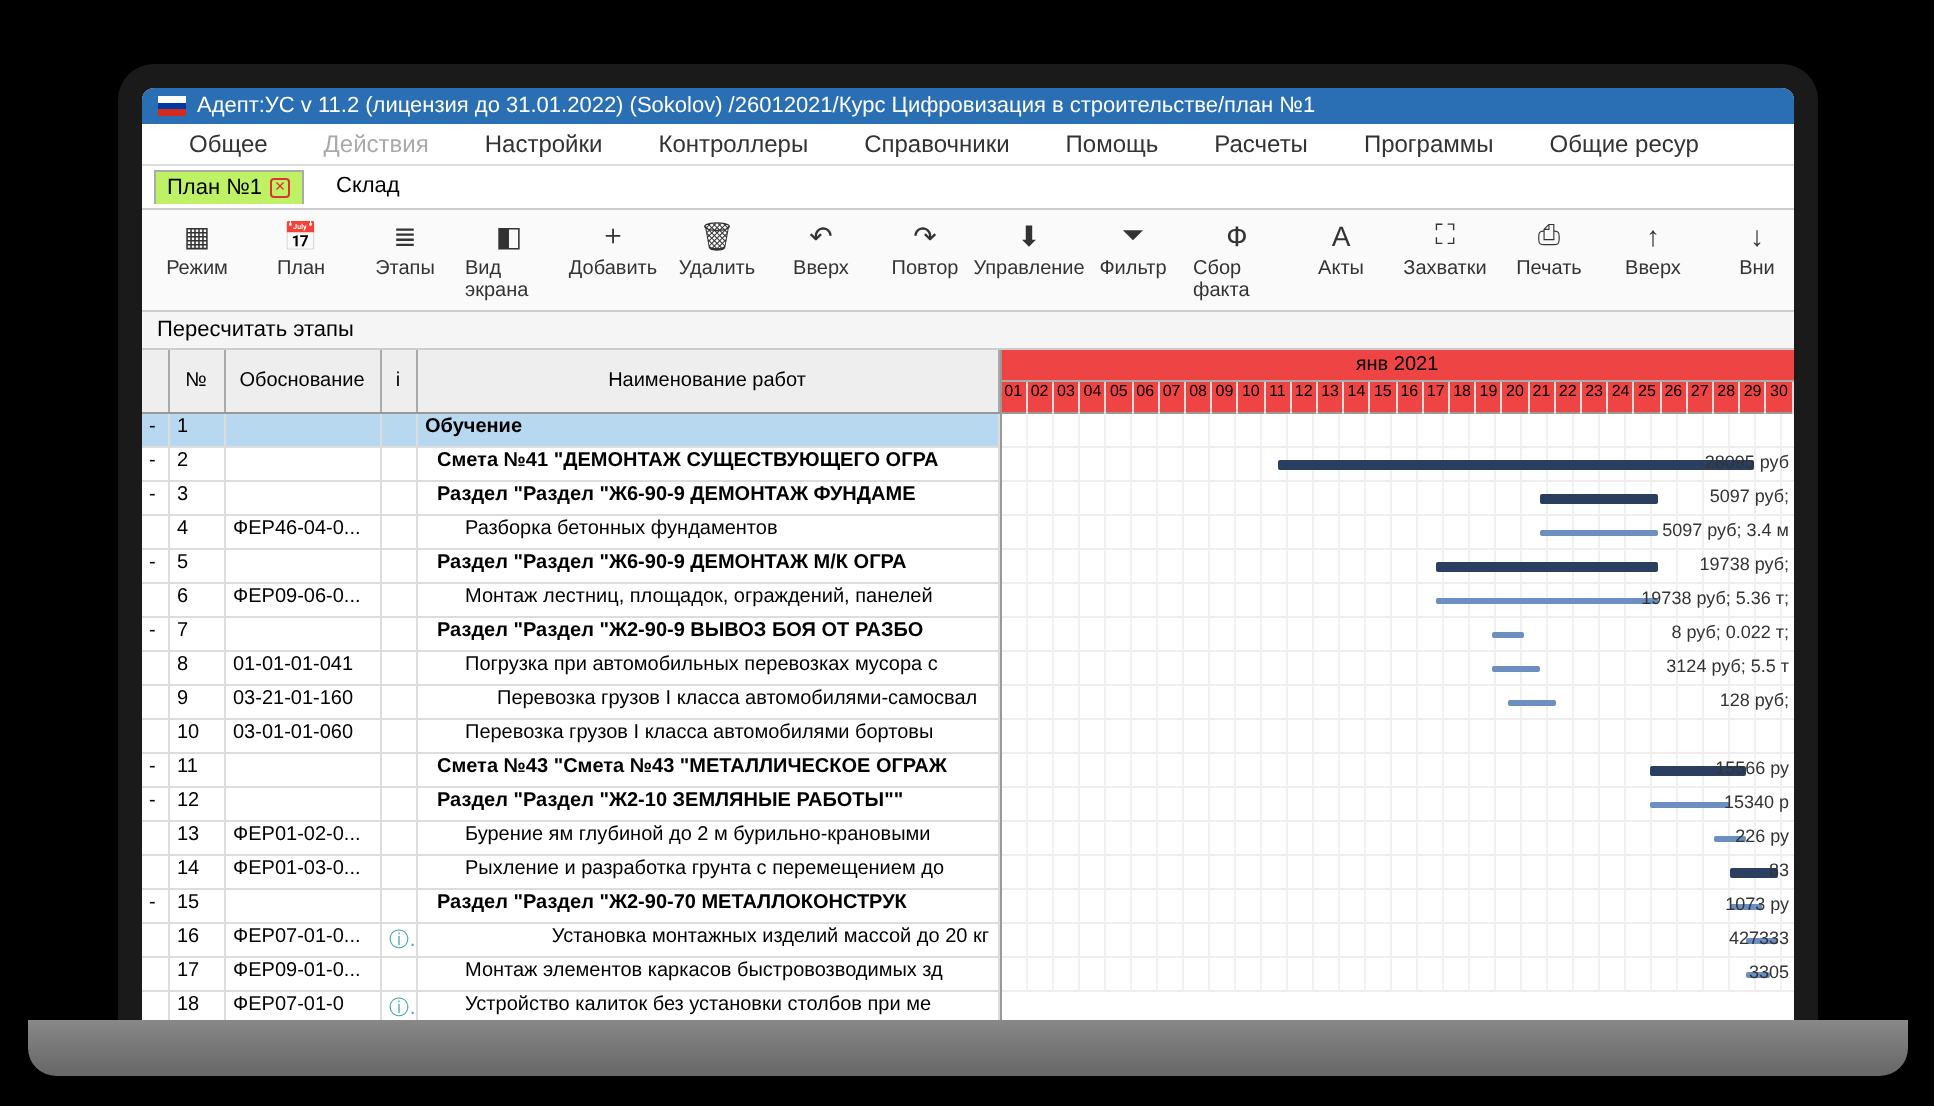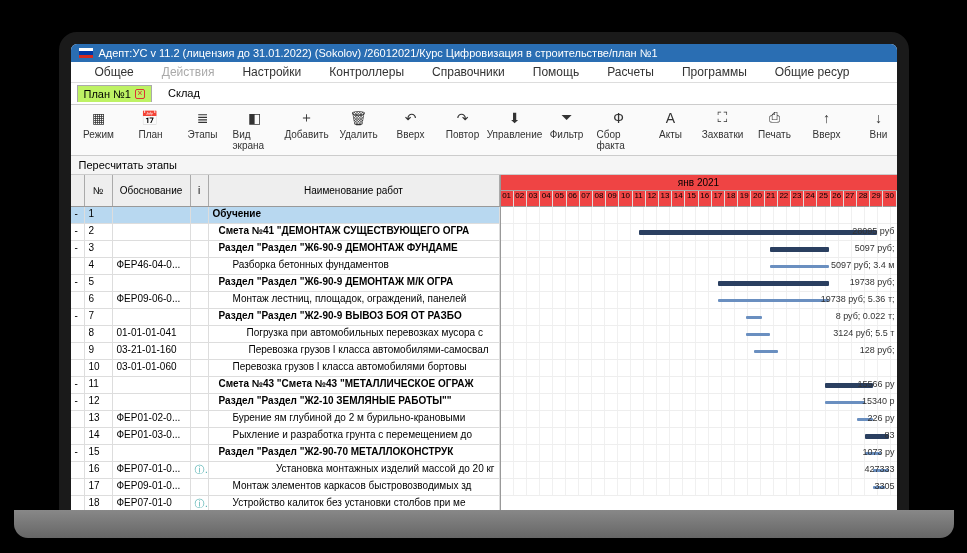--- a/index.html
+++ b/index.html
@@ -202,21 +202,21 @@
             <div class="col-n">7</div>
             <div class="col-obos"></div>
             <div class="col-i info-icon"></div>
             <div class="col-name bold" style="padding-left: 10px;">Раздел "Раздел "Ж2-90-9 ВЫВОЗ БОЯ ОТ РАЗБО</div>
           </div>
           <div class="row">
             <div class="col-exp"></div>
             <div class="col-n">8</div>
             <div class="col-obos">01-01-01-041</div>
             <div class="col-i info-icon"></div>
-            <div class="col-name" style="padding-left: 38px;">Погрузка при автомобильных перевозках мусора с</div>
+            <div class="col-name" style="padding-left: 24px;">Погрузка при автомобильных перевозках мусора с</div>
           </div>
           <div class="row">
             <div class="col-exp"></div>
             <div class="col-n">9</div>
             <div class="col-obos">03-21-01-160</div>
             <div class="col-i info-icon"></div>
             <div class="col-name" style="padding-left: 40px;">Перевозка грузов I класса автомобилями-самосвал</div>
           </div>
           <div class="row">
             <div class="col-exp"></div>

